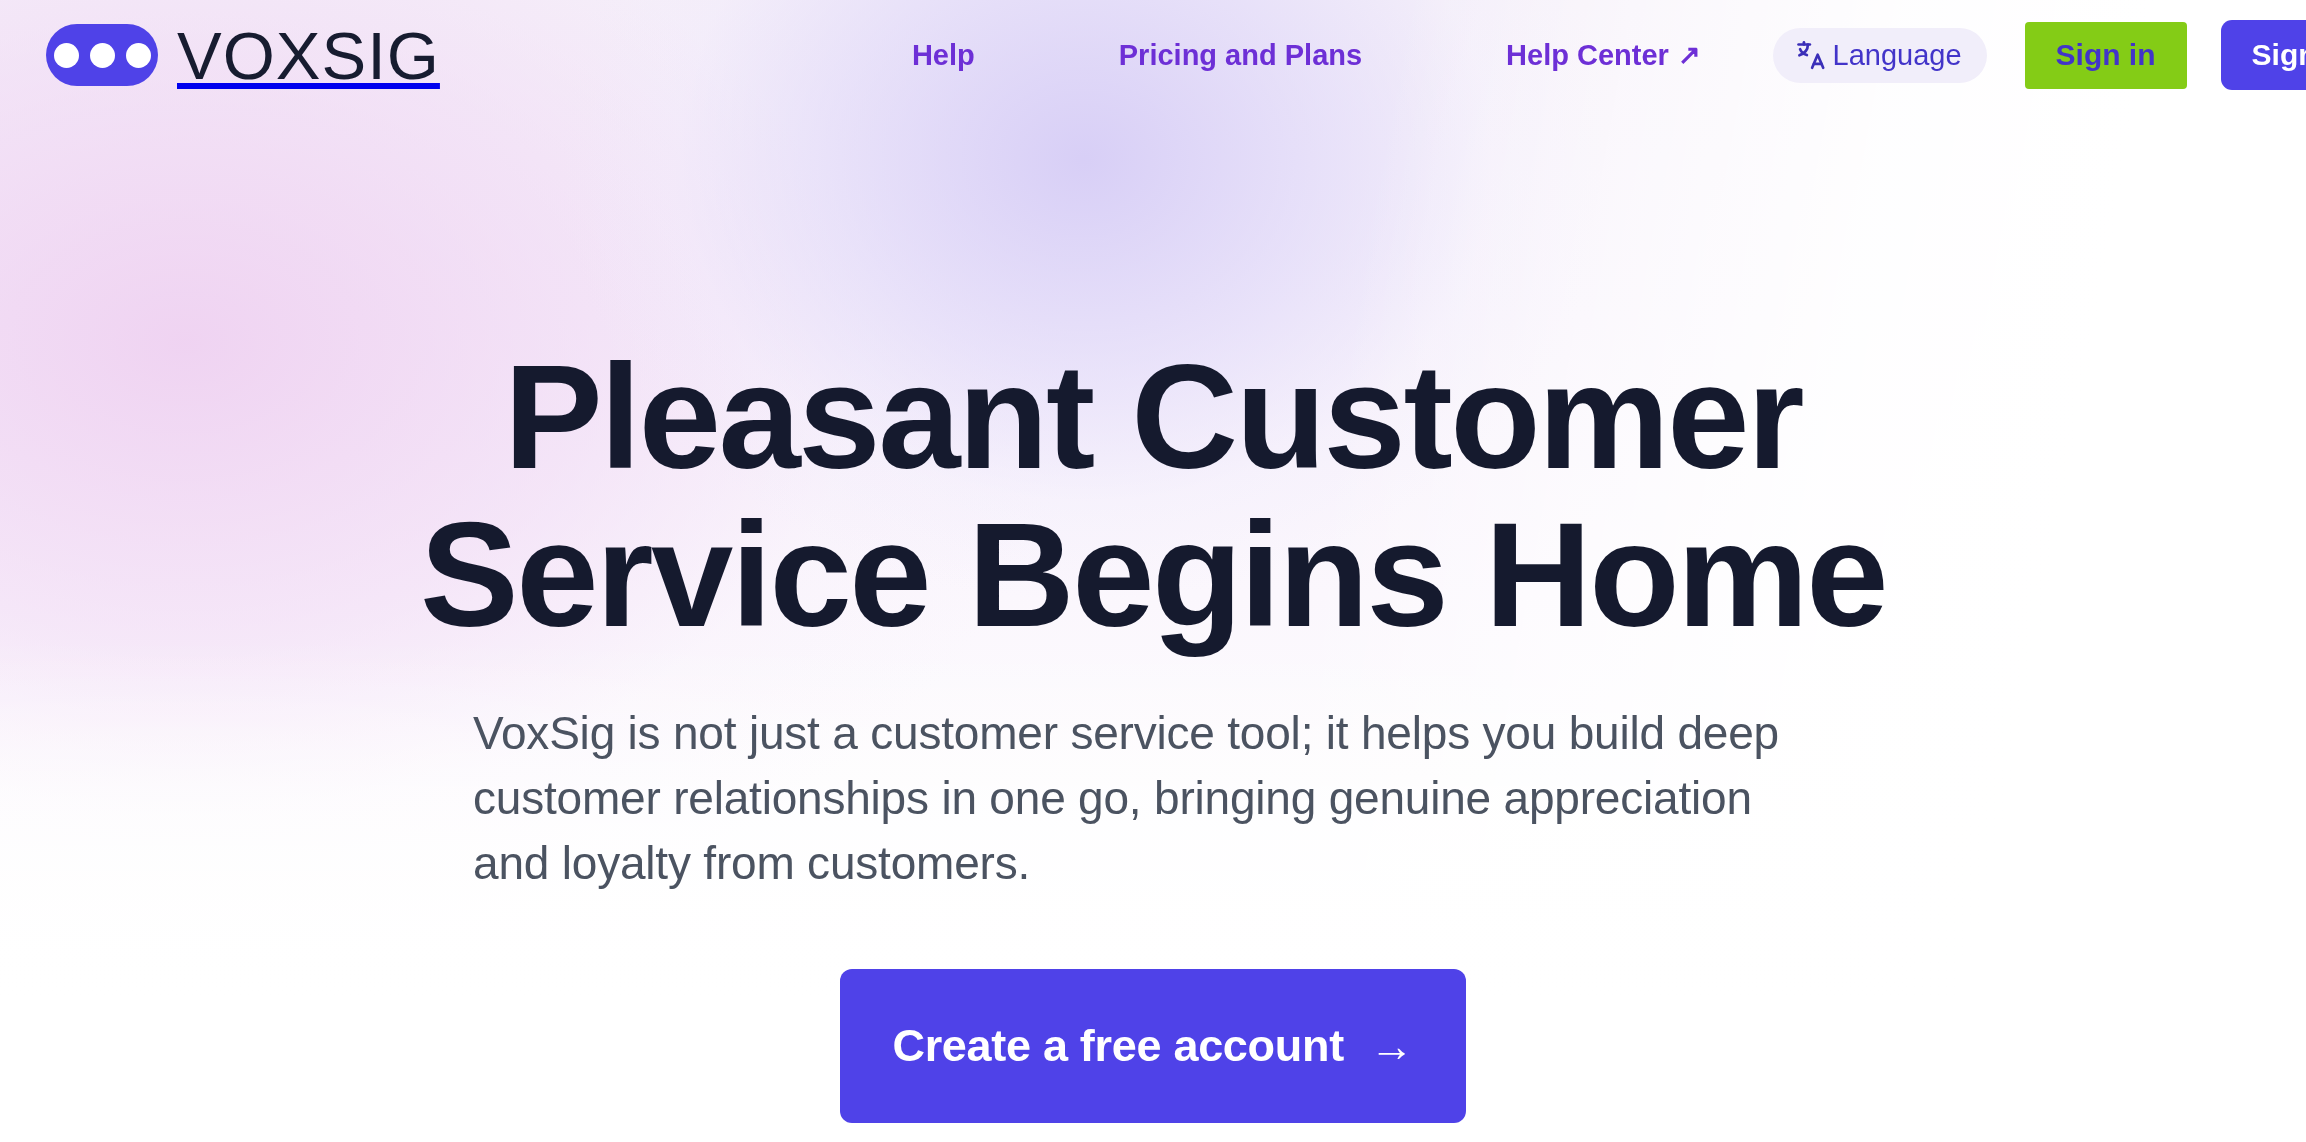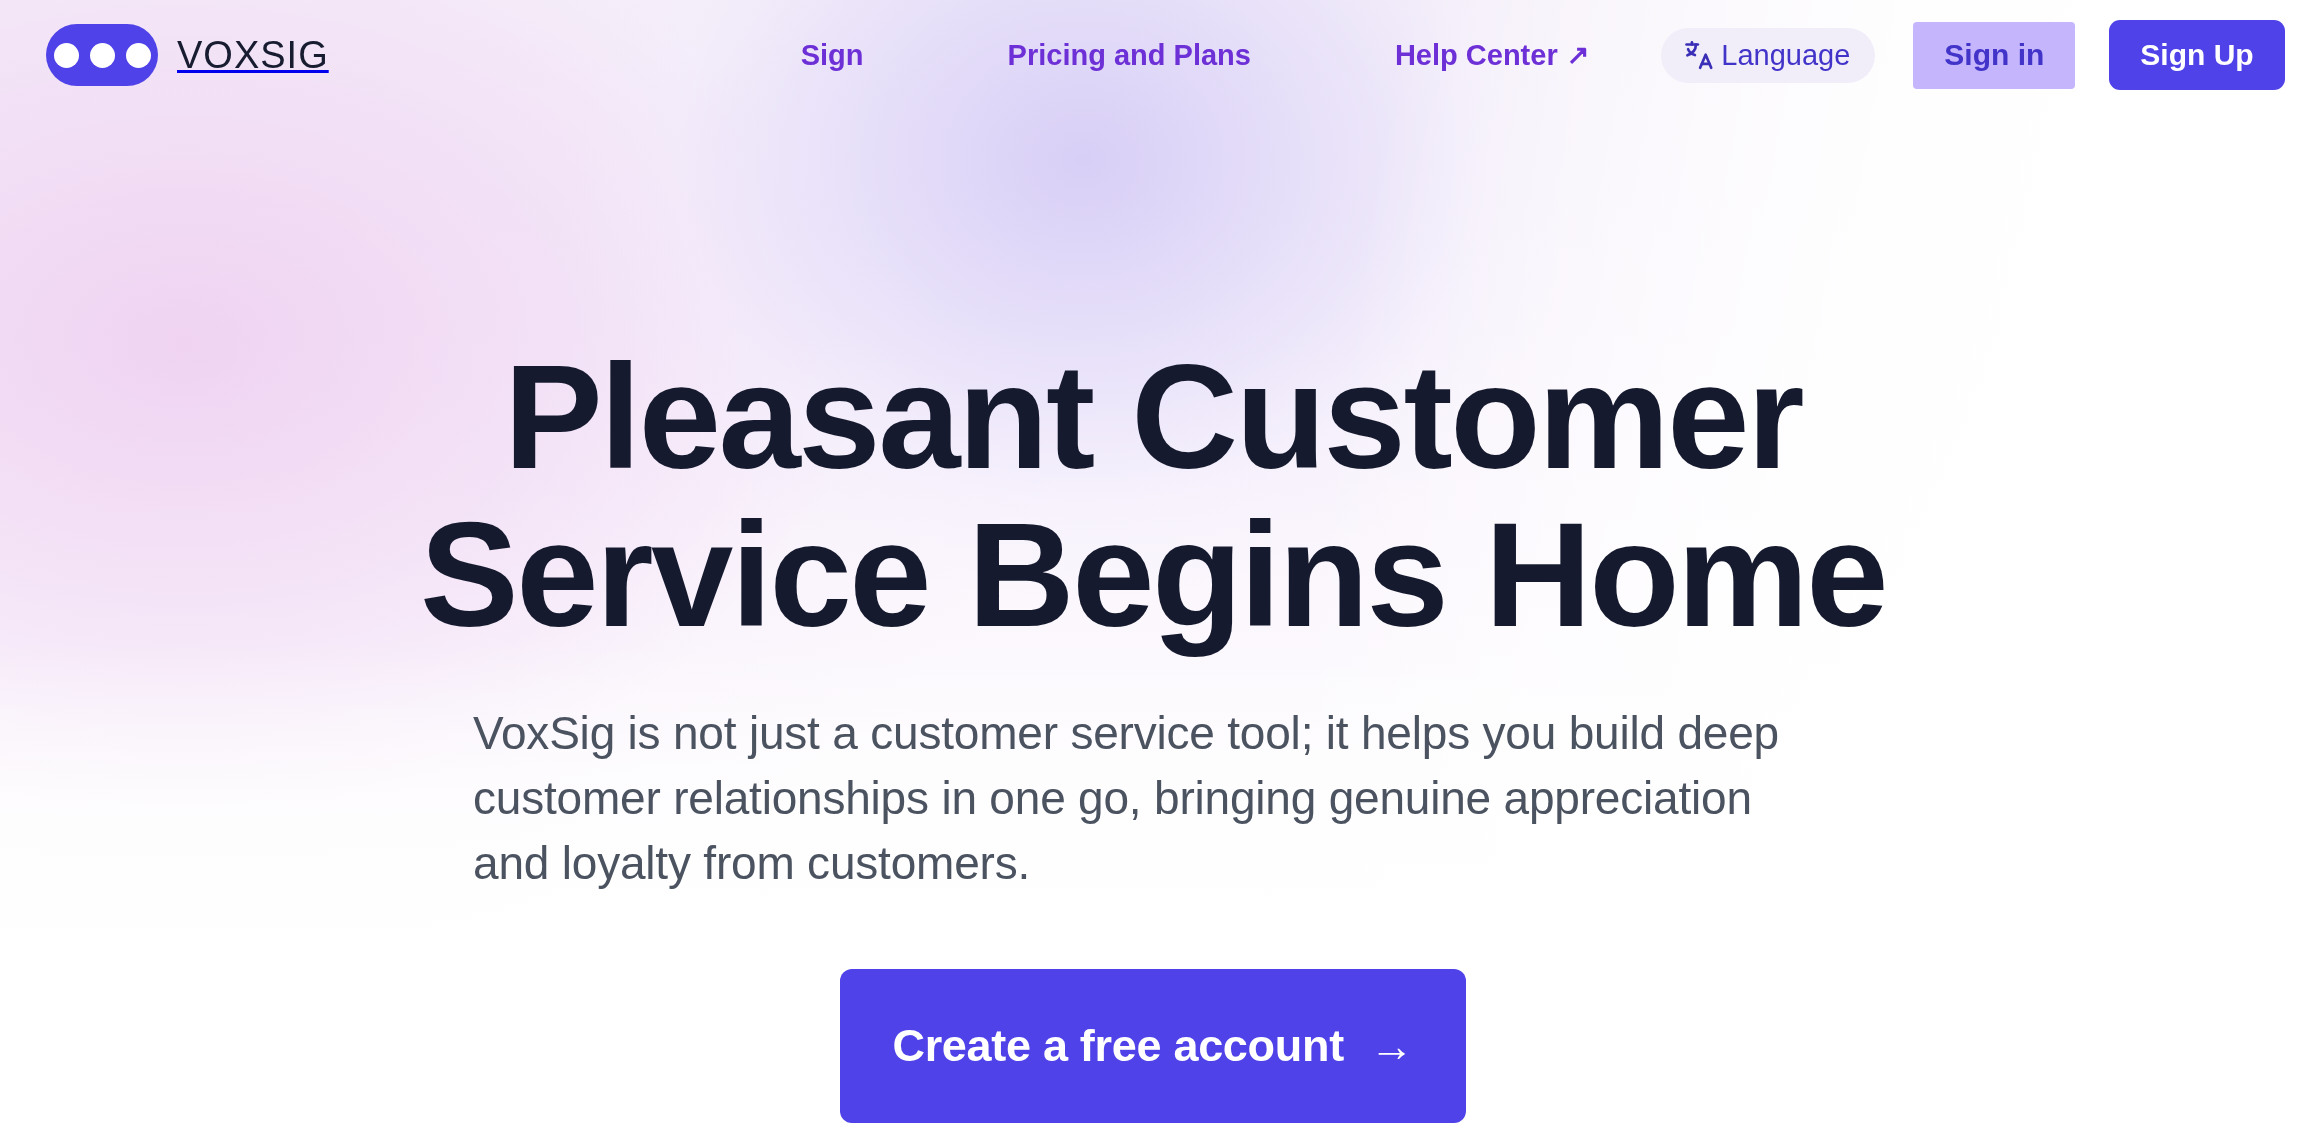--- a/index.html
+++ b/index.html
@@ -88,21 +88,21 @@
     justify-content:center;
     gap:11px;
   }
   .logo-dot {
     width:25px;
     height:25px;
     border-radius:50%;
     background:#ffffff;
   }
   .brand-name {
-    font-size:38px;
+    font-size:67px;
     font-weight:400;
     letter-spacing:1px;
     color:#171c30;
     line-height:1;
     white-space:nowrap;
   }
 
   .nav {
     display:flex;
     align-items:center;
@@ -170,21 +170,21 @@
     border:none;
     cursor:pointer;
     font-family:inherit;
     white-space:nowrap;
     display:inline-flex;
     align-items:center;
     justify-content:center;
     line-height:1;
   }
   .btn-signin {
-    background:#c4b5fd;
+    background:#84cc16;
     color:#4234c9;
     font-size:30px;
     font-weight:700;
     height:67px;
     padding:0 31px;
     border-radius:4px;
     margin-right:34px;
   }
   .btn-signup {
     background:#4f42e8;
@@ -264,21 +264,21 @@
     <span class="logo-mark">
       <span class="logo-dot"></span>
       <span class="logo-dot"></span>
       <span class="logo-dot"></span>
     </span>
     <span class="brand-name">VOXSIG</span>
   </a>
 
   <nav class="nav">
     <a class="nav-link" href="#">
-      <span>Sign</span>
+      <span>Help</span>
     </a>
     <a class="nav-link" href="#">
       <span>Pricing and Plans</span>
     </a>
     <a class="nav-link" href="#">
       <span>Help Center</span>
       <span class="ext-arrow">↗</span>
     </a>
   </nav>
 

